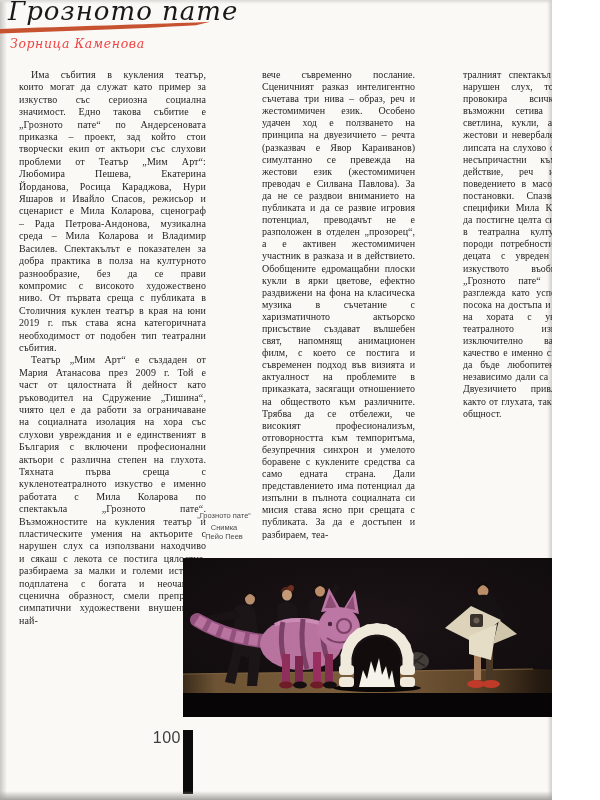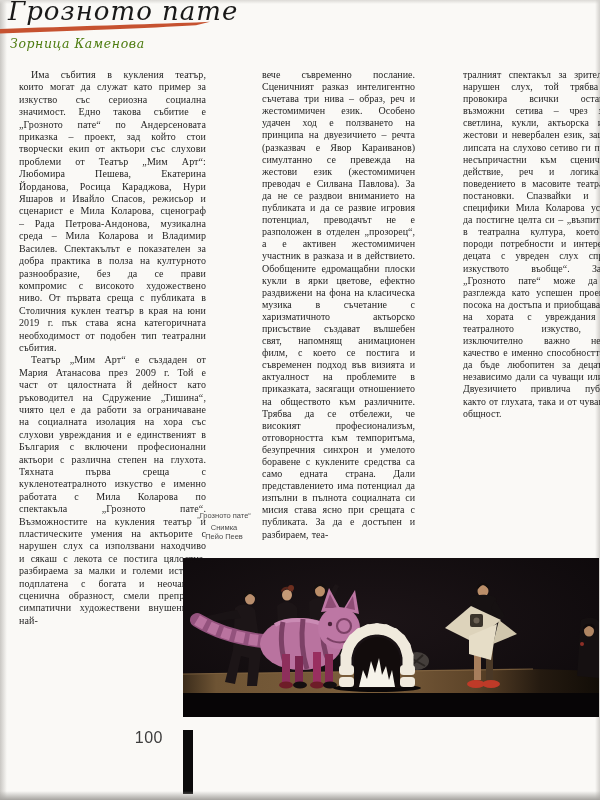--- a/index.html
+++ b/index.html
@@ -1,47 +1,47 @@
 <!DOCTYPE html>
 <html lang="bg"><head>
 <meta charset="utf-8">
 <style>
   html,body{margin:0;padding:0;background:#ffffff;}
-  .page{position:relative;width:600px;height:800px;background:#faf9f6;overflow:hidden;
+  .page{position:relative;width:552px;height:800px;background:#faf9f6;overflow:hidden;
         font-family:"Liberation Serif",serif;color:#1e1e1e;}
   
   .edge{position:absolute;pointer-events:none;}
   .edge-left{left:0;top:0;width:7px;height:100%;background:linear-gradient(to right,#c9c7c3,rgba(250,249,246,0));}
   .edge-top{left:0;top:0;width:100%;height:4px;background:linear-gradient(to bottom,#dcdad6,rgba(250,249,246,0));}
   .edge-right{right:0;top:0;width:5px;height:100%;background:linear-gradient(to left,#d2d0cc,rgba(250,249,246,0));}
   .edge-bottom{left:0;bottom:0;width:100%;height:9px;background:linear-gradient(to top,#a5a39f,rgba(250,249,246,0));}
 
   .title{position:absolute;left:8px;top:-4px;margin:0;font-family:"DejaVu Serif",serif;
          font-style:italic;font-weight:normal;font-size:26px;line-height:30px;letter-spacing:1px;color:#191919;}
   .swoosh{position:absolute;left:0;top:21px;width:212px;height:16px;}
   .subtitle{position:absolute;left:205px;top:8px;font-family:"DejaVu Serif",serif;font-style:italic;
             font-size:13.5px;color:#222;letter-spacing:0.3px;white-space:nowrap;}
   .author{position:absolute;left:10px;top:36px;font-family:"DejaVu Serif",serif;font-style:italic;
-          font-size:12.5px;color:#4d7c0f;letter-spacing:0.6px;}
+          font-size:12.5px;color:#ef4444;letter-spacing:0.6px;}
 
   .col{position:absolute;text-align:justify;overflow:hidden;color:#1f1f1f;}
   .col p{margin:0;text-indent:12px;}
   .col p.noindent{text-indent:0;}
   .c1{left:19px;top:69px;width:187px;height:649px;font-size:10px;line-height:12.4px;word-spacing:2px;letter-spacing:0.1px;}
   .c2{left:262px;top:69px;width:153px;height:478px;font-size:10px;line-height:12.1px;word-spacing:0.6px;}
   .c3{left:423px;top:69px;width:156px;height:462px;font-size:9.9px;line-height:12.1px;word-spacing:0.6px;margin-left:40px;}
 
   .caption{position:absolute;left:185px;top:511px;width:78px;font-family:"Liberation Sans",sans-serif;
            font-size:7.5px;line-height:9.5px;color:#4a4a4a;text-align:center;}
   .caption .cap-title{margin-bottom:2px;}
 
   .photo{position:absolute;left:183px;top:558px;width:416px;height:159px;}
   .photo svg{display:block;}
 
-  .pageno{position:absolute;left:98px;top:729px;width:65px;text-align:right;
+  .pageno{position:absolute;left:116px;top:729px;width:65px;text-align:right;
           font-family:"Liberation Sans",sans-serif;font-size:16px;color:#3d3d3d;letter-spacing:0.5px;}
   .bar{position:absolute;left:183px;top:730px;width:10px;height:64px;background:#0b0b0b;}
 </style>
 </head>
 <body>
 
 <div class="page">
 
   <div class="edge edge-left"></div>
   <div class="edge edge-top"></div>

